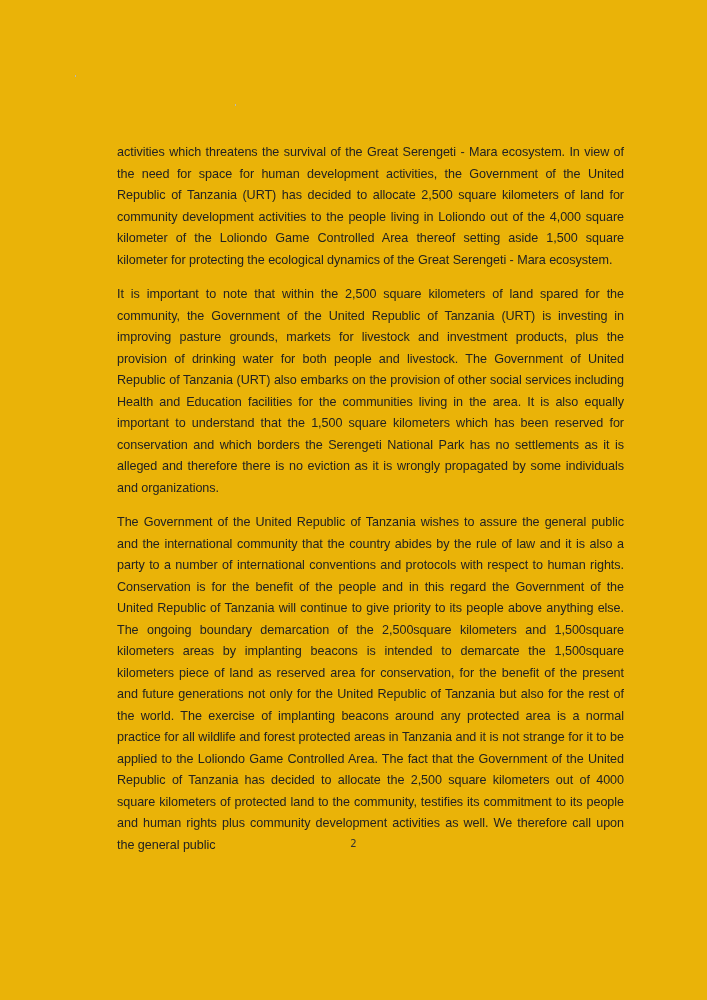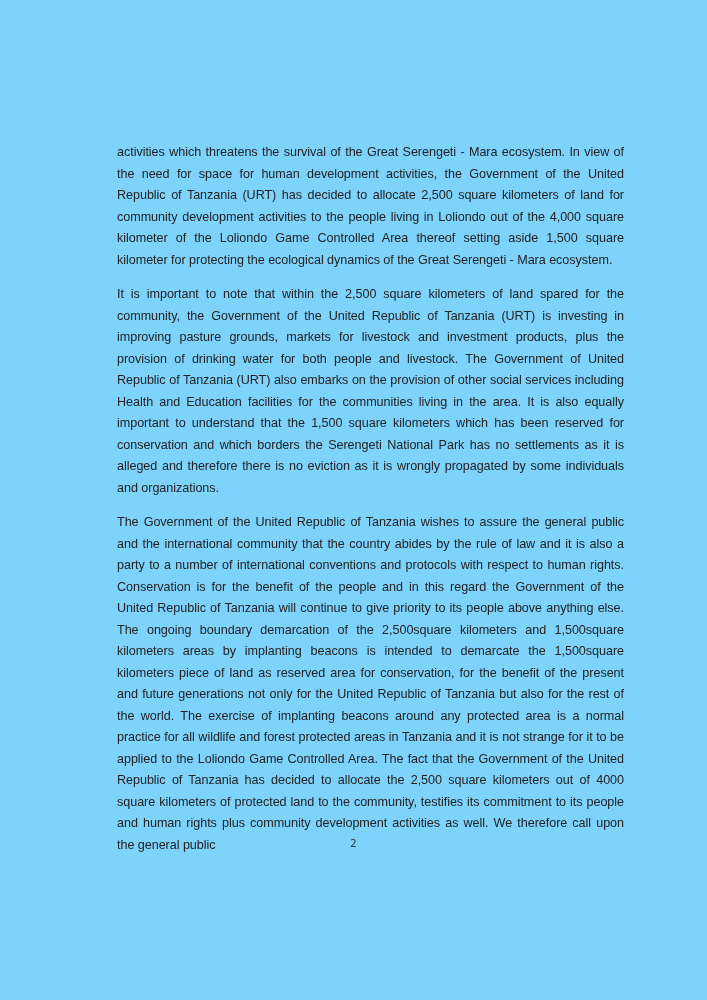--- a/index.html
+++ b/index.html
@@ -13,21 +13,21 @@
       position: relative;
       overflow: hidden;
       font-family: "Liberation Sans", sans-serif;
       color: #1a1a1a;
     }
     .page {
       position: absolute;
       left: 0; top: 0;
       width: 707px;
       height: 1000px;
-      background: #7dd3fc;
+      background: #eab308;
     }
     .speck {
       position: absolute;
       width: 1px;
       height: 2px;
       background: #b8b8b8;
     }
     .body-text {
       position: absolute;
       left: 117px;

